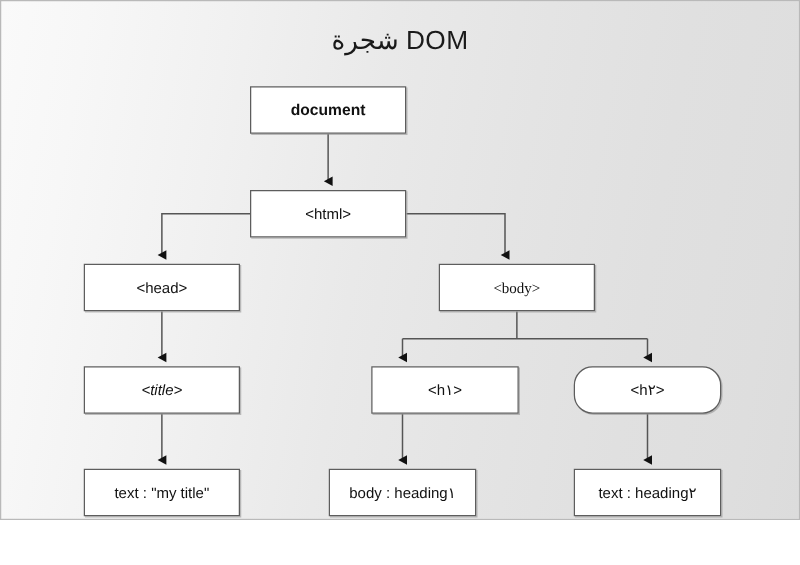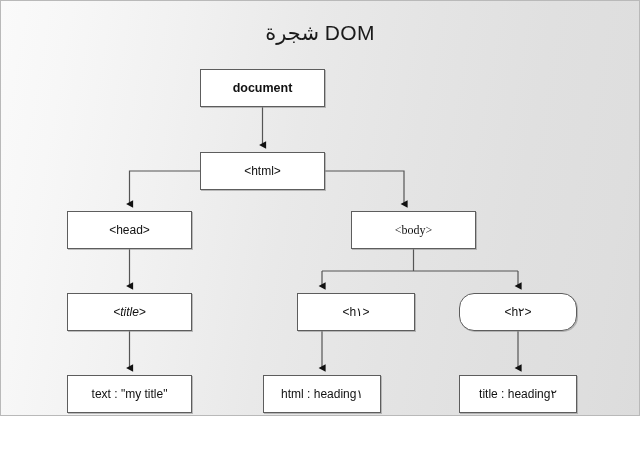--- a/index.html
+++ b/index.html
@@ -148,20 +148,20 @@
 
   <div class="node" style="left:458px; top:292px; width:118px; height:38px;border-radius:15px;">
     <span class="node-label">&lt;h٢&gt;</span>
   </div>
 
   <div class="node textnode" style="left:66px; top:374px; width:125px; height:38px;">
     <span class="node-label">text : "my title"</span>
   </div>
 
   <div class="node textnode" style="left:262px; top:374px; width:118px; height:38px;">
-    <span class="node-label">html : heading١</span>
+    <span class="node-label">body : heading١</span>
   </div>
 
   <div class="node textnode" style="left:458px; top:374px; width:118px; height:38px;">
-    <span class="node-label">title : heading٢</span>
+    <span class="node-label">text : heading٢</span>
   </div>
 
 </div>
 
 </body></html>

